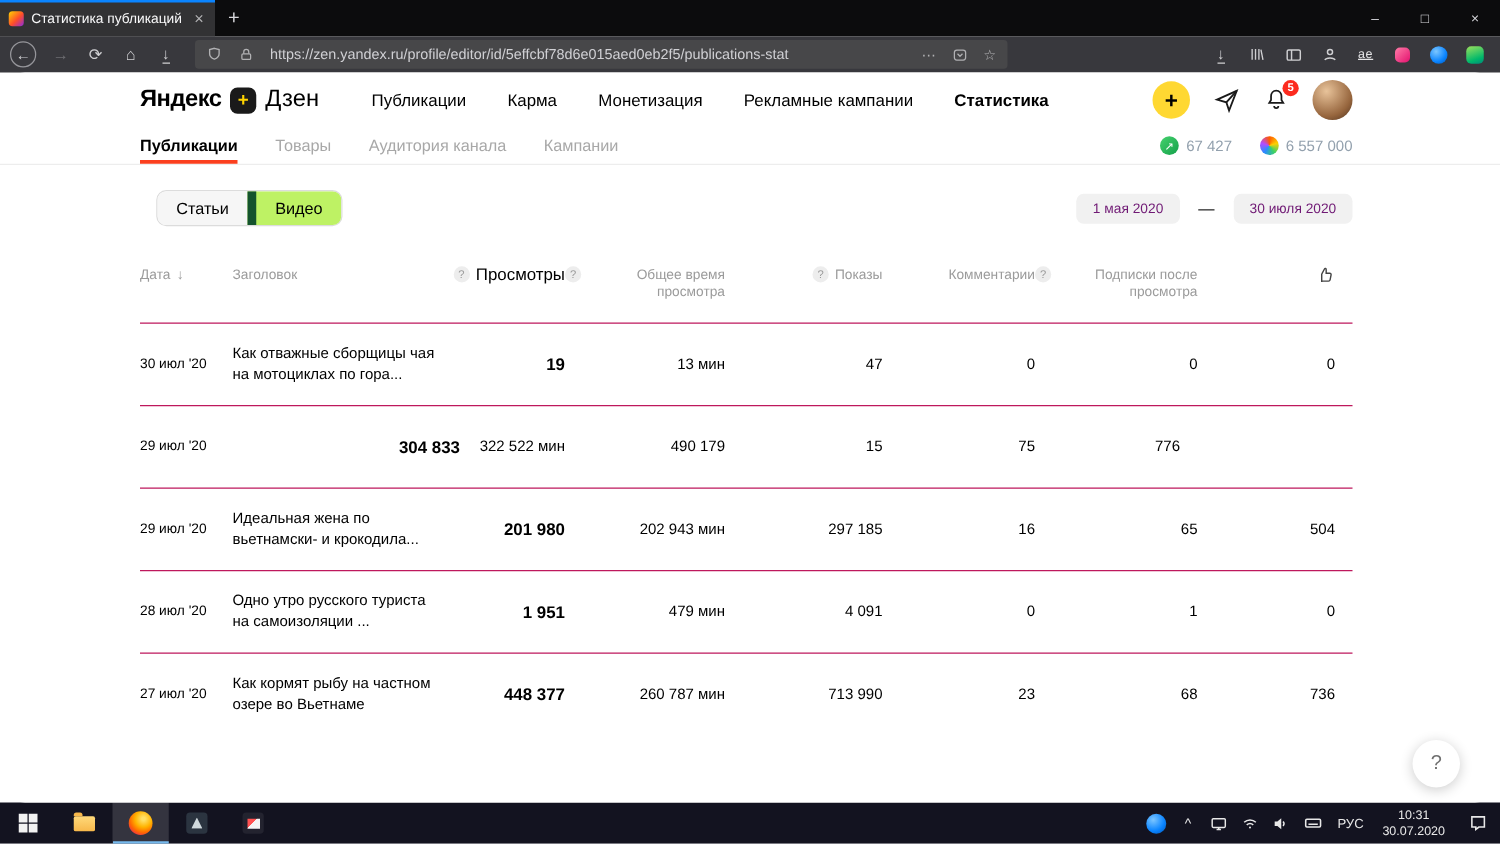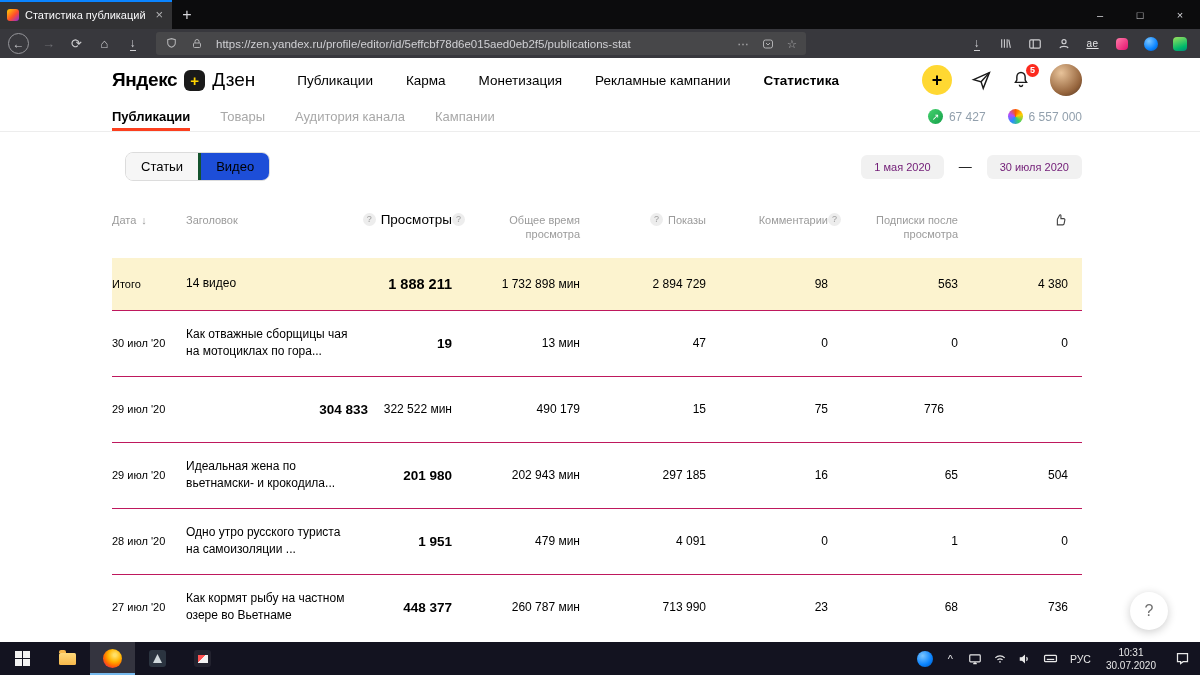--- a/index.html
+++ b/index.html
@@ -54,21 +54,21 @@
   .subnav-tab.active { color:#000; font-weight:700; }
   .subnav-tab.active::after { content:''; position:absolute; left:0; right:0; bottom:0; height:3px; background:#fb3f1e; }
   .subnav-stats { margin-left:auto; display:flex; align-items:center; gap:22px; font-size:12px; color:#92a0ad; }
   .stat-item { display:flex; align-items:center; gap:6px; }
   .stat-icon-green { width:15px; height:15px; border-radius:50%; background:linear-gradient(135deg,#46d26e,#14a04a); color:#fff; font-size:9px; display:flex; align-items:center; justify-content:center; }
   .stat-icon-multi { width:15px; height:15px; border-radius:50%; background:conic-gradient(#ff5a00,#ffcf00,#3bd267,#2a8cff,#b44cff,#ff5a00); }
 
   .filters { display:flex; align-items:center; padding:20px 118px 14px 112px; }
   .segmented { display:flex; border:1px solid #dcdcdc; border-radius:8px; overflow:hidden;margin-left:13px; }
   .seg-btn { padding:6px 15px; font-size:13px; background:#f6f6f6; color:#000; }
-  .seg-btn.active { background:#1d4ed8; border-left:3px solid #14532d; }
+  .seg-btn.active { background:#bef264; border-left:7px solid #14532d; }
   .daterange { margin-left:auto; display:flex; align-items:center; gap:15px; }
   .date-btn { background:#f1f1f1; border-radius:6px; padding:6px 13px; font-size:11px; color:#701a75; }
   .date-dash { color:#000; font-size:13px; }
 
   
   .stats-table { padding:6px 118px 0 112px; }
   .grid { display:grid; grid-template-columns:74px 182px 84px 128px 126px 122px 130px 1fr; }
   .t-head { padding:12px 0 16px; color:#9b9b9b; font-size:11px; align-items:flex-start; }
   .h-cell { display:flex; gap:5px; align-items:flex-start; line-height:1.3; }
   .h-right { justify-content:flex-end; text-align:right; }
@@ -287,30 +287,20 @@
           <span class="qmark">?</span>
           <span>Подписки после просмотра</span>
         </div>
         <div class="h-cell h-right h-likes">
           <svg width="15" height="15" viewBox="0 0 24 24" fill="none" stroke="#444" stroke-width="1.8">
               <path d="M7 10v10M7 10l3.5-6.5c.6-1.1 2.2-.7 2.2.6V9h4.6c1.1 0 1.9 1 1.7 2l-1.3 6.5c-.2 1-1 1.5-2 1.5H7"></path>
             </svg>
         </div>
       </div>
 
-      <div class="grid t-row summary">
-        <div class="c-date">Итого</div>
-        <div class="c-title">14 видео</div>
-        <div class="c-num c-views">1 888 211</div>
-        <div class="c-num">1 732 898 мин</div>
-        <div class="c-num">2 894 729</div>
-        <div class="c-num">98</div>
-        <div class="c-num">563</div>
-        <div class="c-num c-likes">4 380</div>
-      </div>
 
       <div>
           <div class="grid t-row">
     <div class="c-date">30 июл '20</div>
     <div class="c-title">Как отважные сборщицы чая на мотоциклах по гора...</div>
     <div class="c-num c-views">19</div>
     <div class="c-num">13 мин</div>
     <div class="c-num">47</div>
     <div class="c-num">0</div>
     <div class="c-num">0</div>

